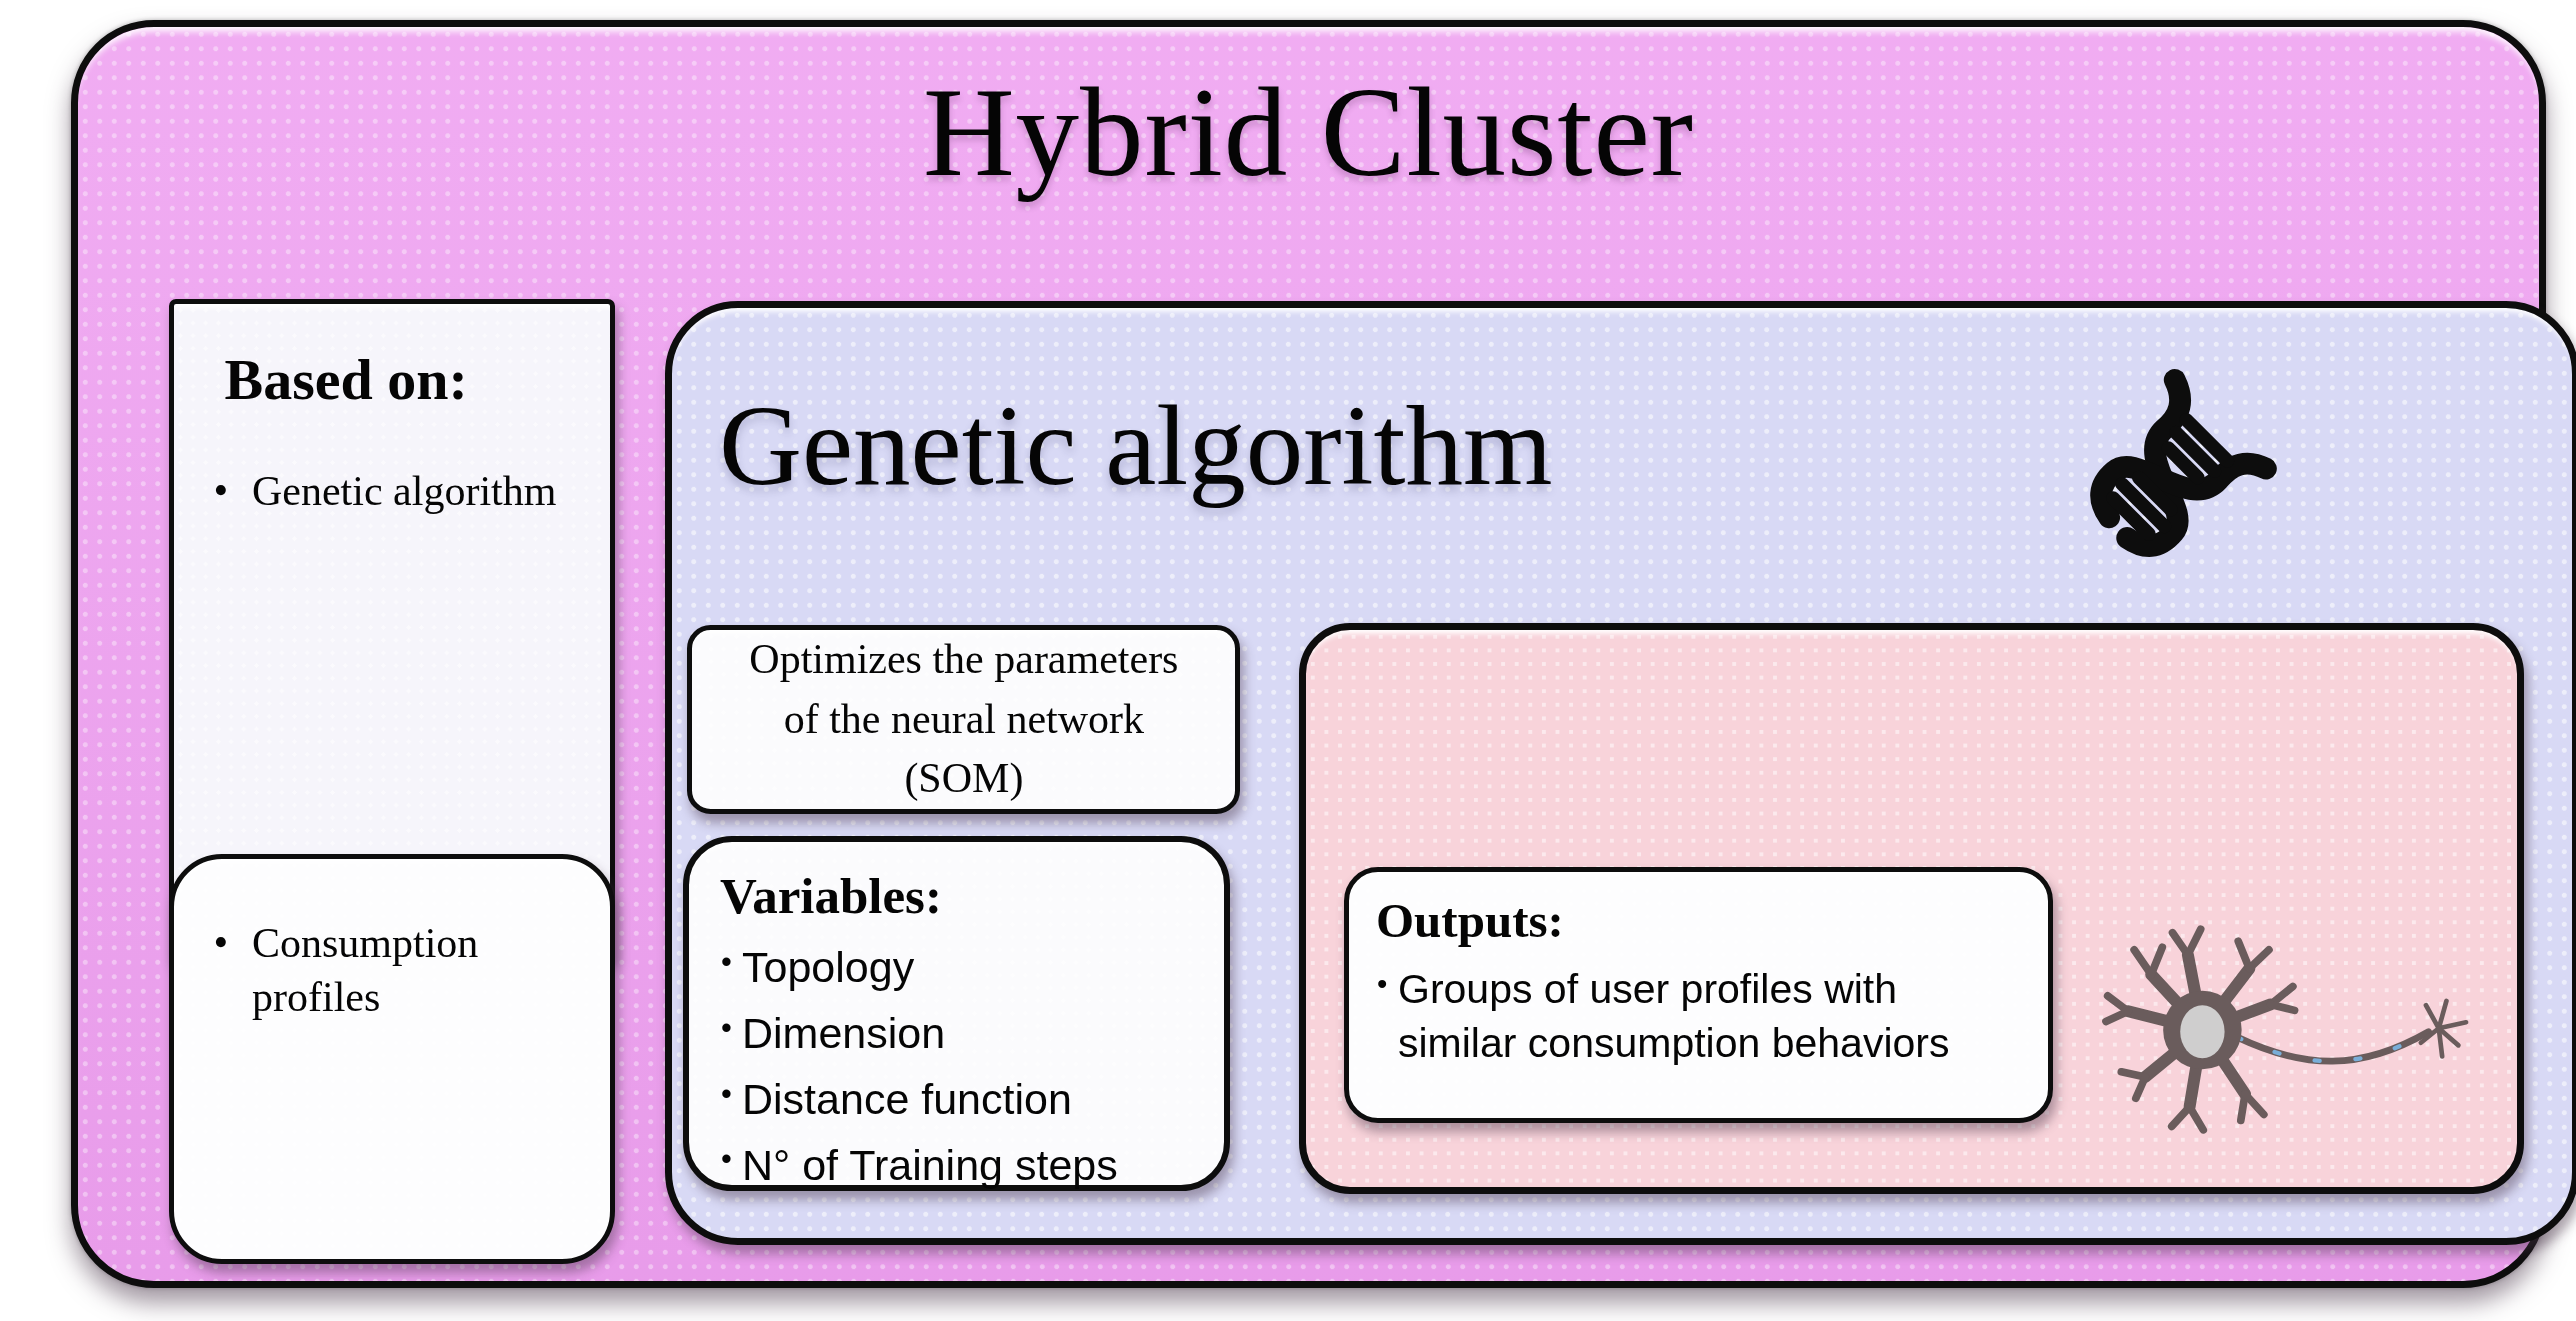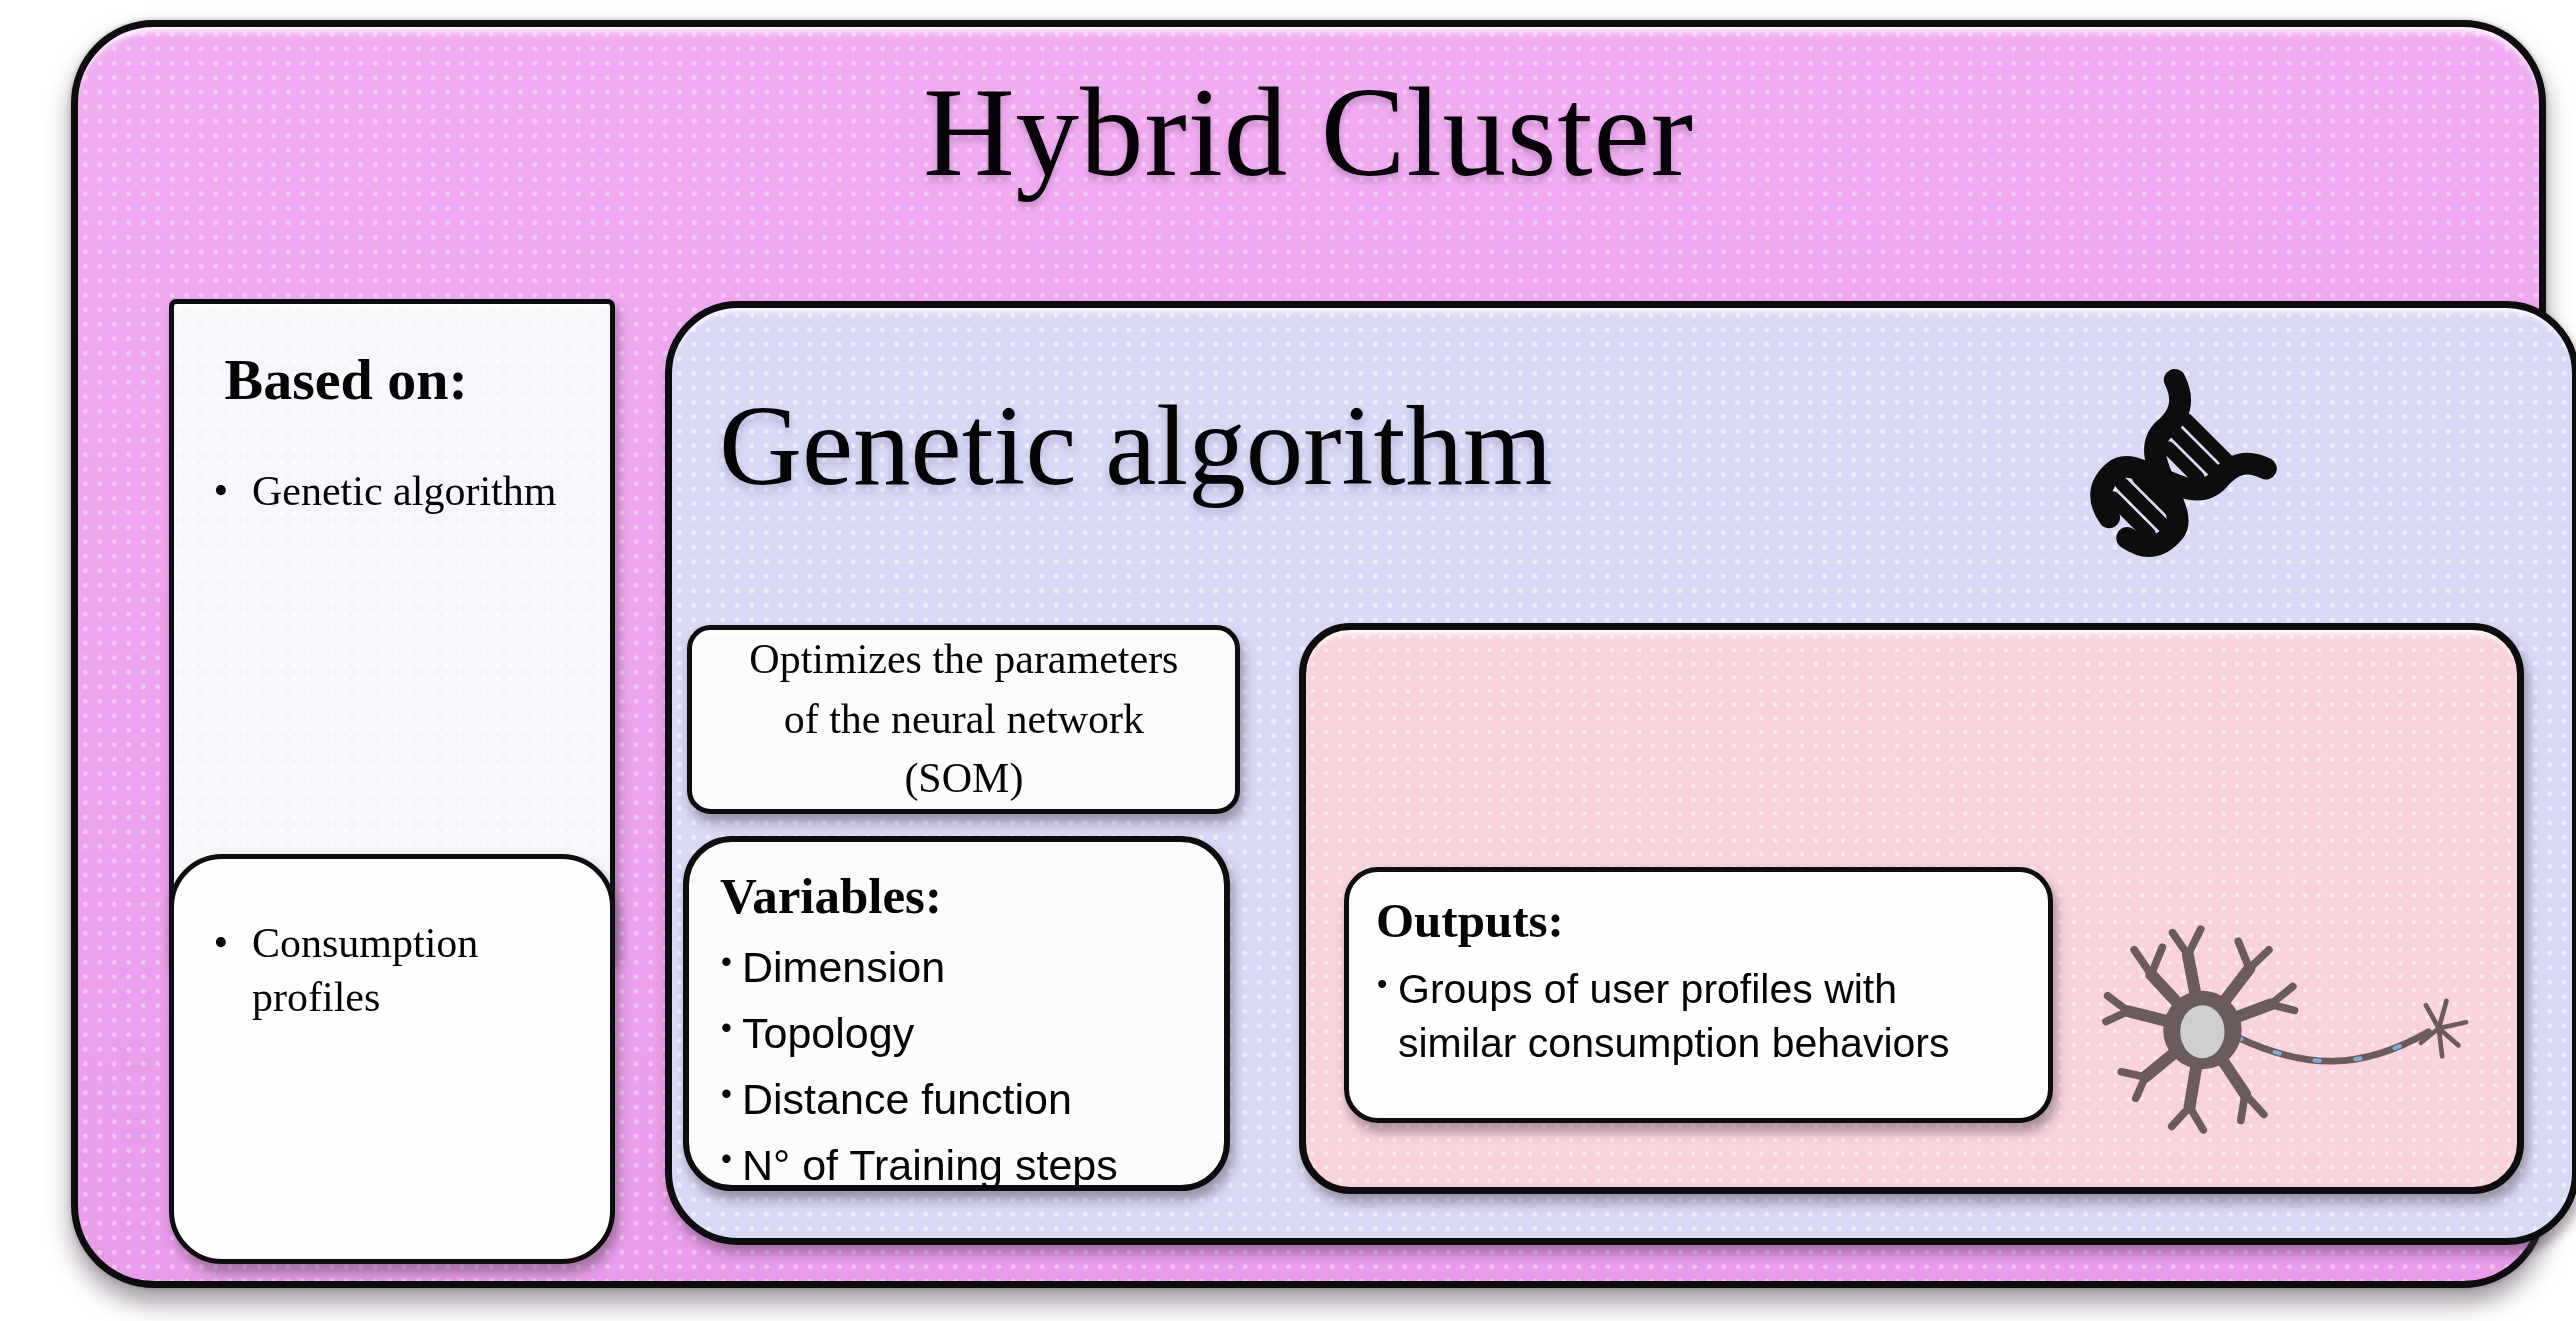--- a/index.html
+++ b/index.html
@@ -133,22 +133,22 @@
         </svg>
       </div>
 
       <div class="panel note-box">
         <div class="note-text">Optimizes the parameters of the neural network (SOM)</div>
       </div>
 
       <div class="panel vars-box">
         <div class="heading">Variables:</div>
         <ul class="sans-list">
+          <li>Topology</li>
           <li>Dimension</li>
-          <li>Topology</li>
           <li>Distance function</li>
           <li>N° of Training steps</li>
         </ul>
       </div>
 
       <div class="panel nn">
 
         <div class="panel outputs-box">
           <div class="heading">Outputs:</div>
           <ul class="sans-list">

